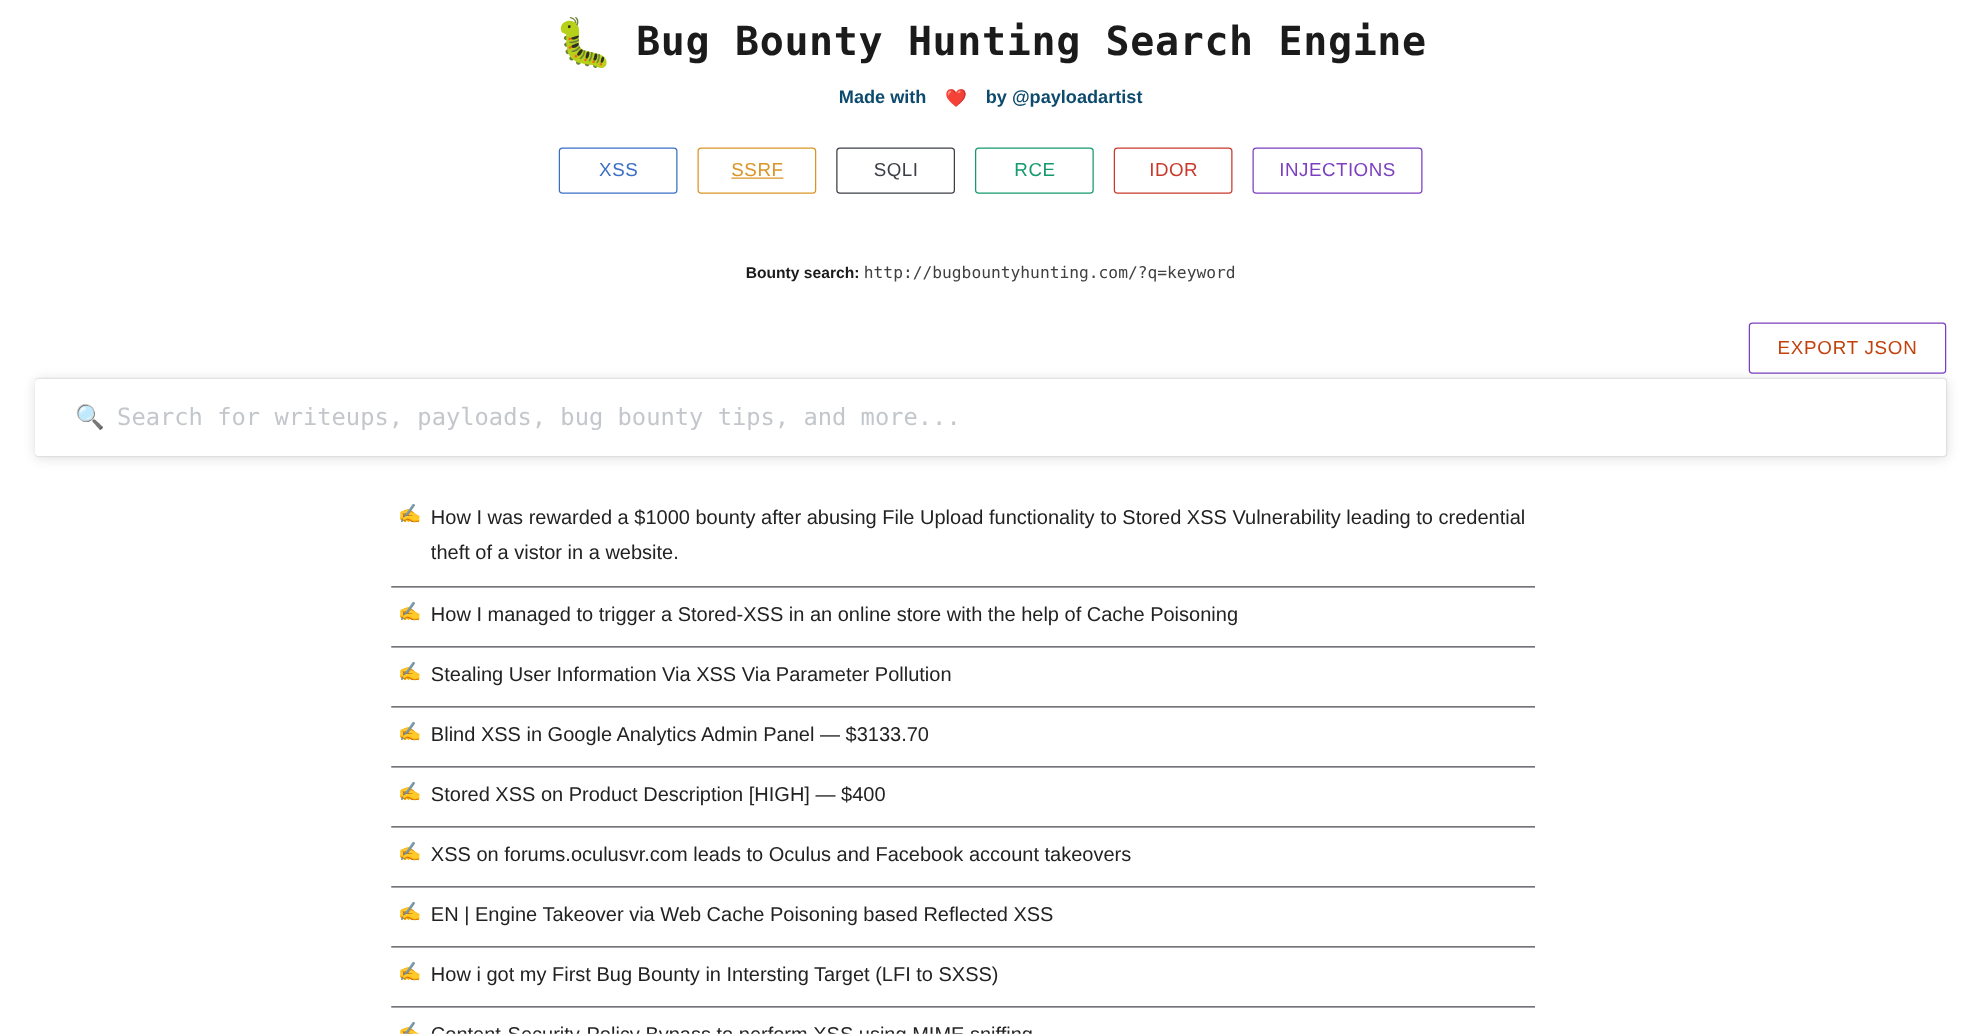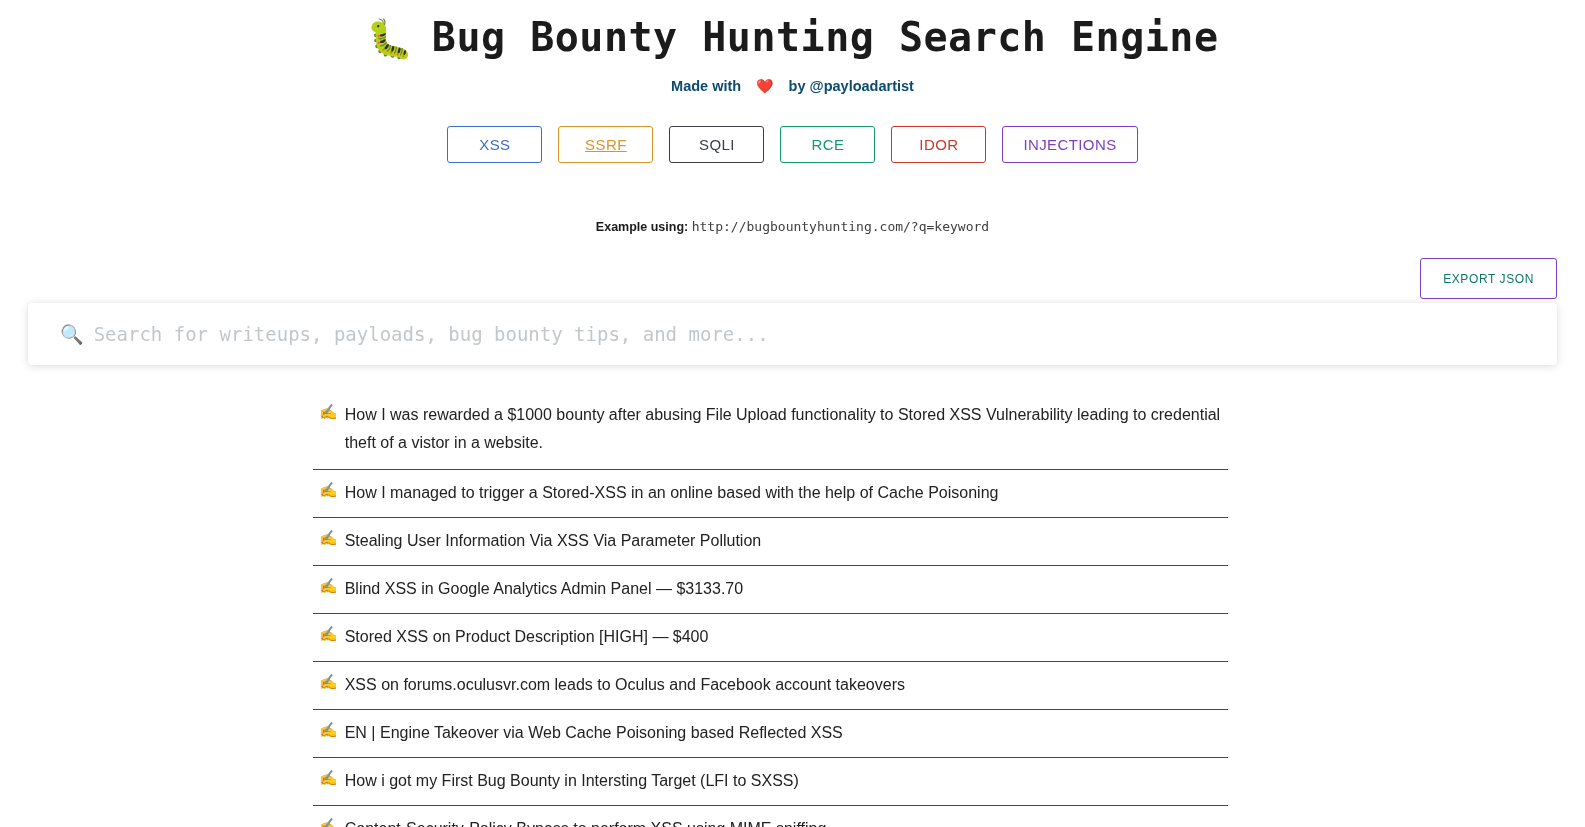--- a/index.html
+++ b/index.html
@@ -31,21 +31,21 @@
     justify-content: center;
     gap: 18px;
   }
   .title-emoji {
     font-size: 38px;
     line-height: 1;
     transform: translateY(2px);
   }
   .title-text {
     font-family: "DejaVu Sans Mono", "Liberation Mono", monospace;
-    font-size: 40px;
+    font-size: 32px;
     font-weight: 700;
     color: #1b1b1b;
     letter-spacing: 0.5px;
     white-space: nowrap;
   }
   .subtitle {
     margin-top: 18px;
     font-size: 14.5px;
     font-weight: 700;
     color: #0c4a6e;
@@ -97,25 +97,25 @@
 
   
   .export-wrap {
     position: absolute;
     right: 28px;
     top: 258px;
   }
   .export-btn {
     background: #ffffff;
     border: 1px solid #7b3fbf;
-    color: #0f766e;
+    color: #c2410c;
     border-radius: 3px;
     height: 41px;
     padding: 0 22px;
-    font-size: 12px;
+    font-size: 15px;
     letter-spacing: 0.6px;
     display: flex;
     align-items: center;
     justify-content: center;
     cursor: pointer;
     font-family: "Liberation Sans", sans-serif;
   }
 
   
   .search-bar {
@@ -201,41 +201,41 @@
   <div class="cat-row" id="cat-row">
       <div class="cat-btn" style="border-color: rgb(59, 111, 196); color: rgb(59, 111, 196);">XSS</div>
       <div class="cat-btn" style="border-color: rgb(217, 149, 38); color: rgb(217, 149, 38); text-decoration: underline;">SSRF</div>
       <div class="cat-btn" style="border-color: rgb(59, 63, 69); color: rgb(59, 63, 69);">SQLI</div>
       <div class="cat-btn" style="border-color: rgb(20, 154, 110); color: rgb(20, 154, 110);">RCE</div>
       <div class="cat-btn" style="border-color: rgb(201, 57, 43); color: rgb(201, 57, 43);">IDOR</div>
       <div class="cat-btn" style="border-color: rgb(123, 63, 191); color: rgb(123, 63, 191);">INJECTIONS</div>
     </div>
 
   <div class="example-line">
-    <span class="example-label">Example using:</span>
+    <span class="example-label">Bounty search:</span>
     <span class="example-url">http://bugbountyhunting.com/?q=keyword</span>
   </div>
 
   <div class="export-wrap">
     <div class="export-btn">EXPORT JSON</div>
   </div>
 
   <div class="search-bar">
     <span class="search-icon">🔍</span>
     <input class="search-input" type="text" placeholder="Search for writeups, payloads, bug bounty tips, and more..." style="">
   </div>
 
   <div class="results" id="results">
       <div class="result-row tall">
         <span class="result-emoji">✍️</span>
         <span class="result-text">How I was rewarded a $1000 bounty after abusing File Upload functionality to Stored XSS Vulnerability leading to credential theft of a vistor in a website.</span>
       </div>
       <div class="result-row">
         <span class="result-emoji">✍️</span>
-        <span class="result-text">How I managed to trigger a Stored-XSS in an online based with the help of Cache Poisoning</span>
+        <span class="result-text">How I managed to trigger a Stored-XSS in an online store with the help of Cache Poisoning</span>
       </div>
       <div class="result-row">
         <span class="result-emoji">✍️</span>
         <span class="result-text">Stealing User Information Via XSS Via Parameter Pollution</span>
       </div>
       <div class="result-row">
         <span class="result-emoji">✍️</span>
         <span class="result-text">Blind XSS in Google Analytics Admin Panel — $3133.70</span>
       </div>
       <div class="result-row">

